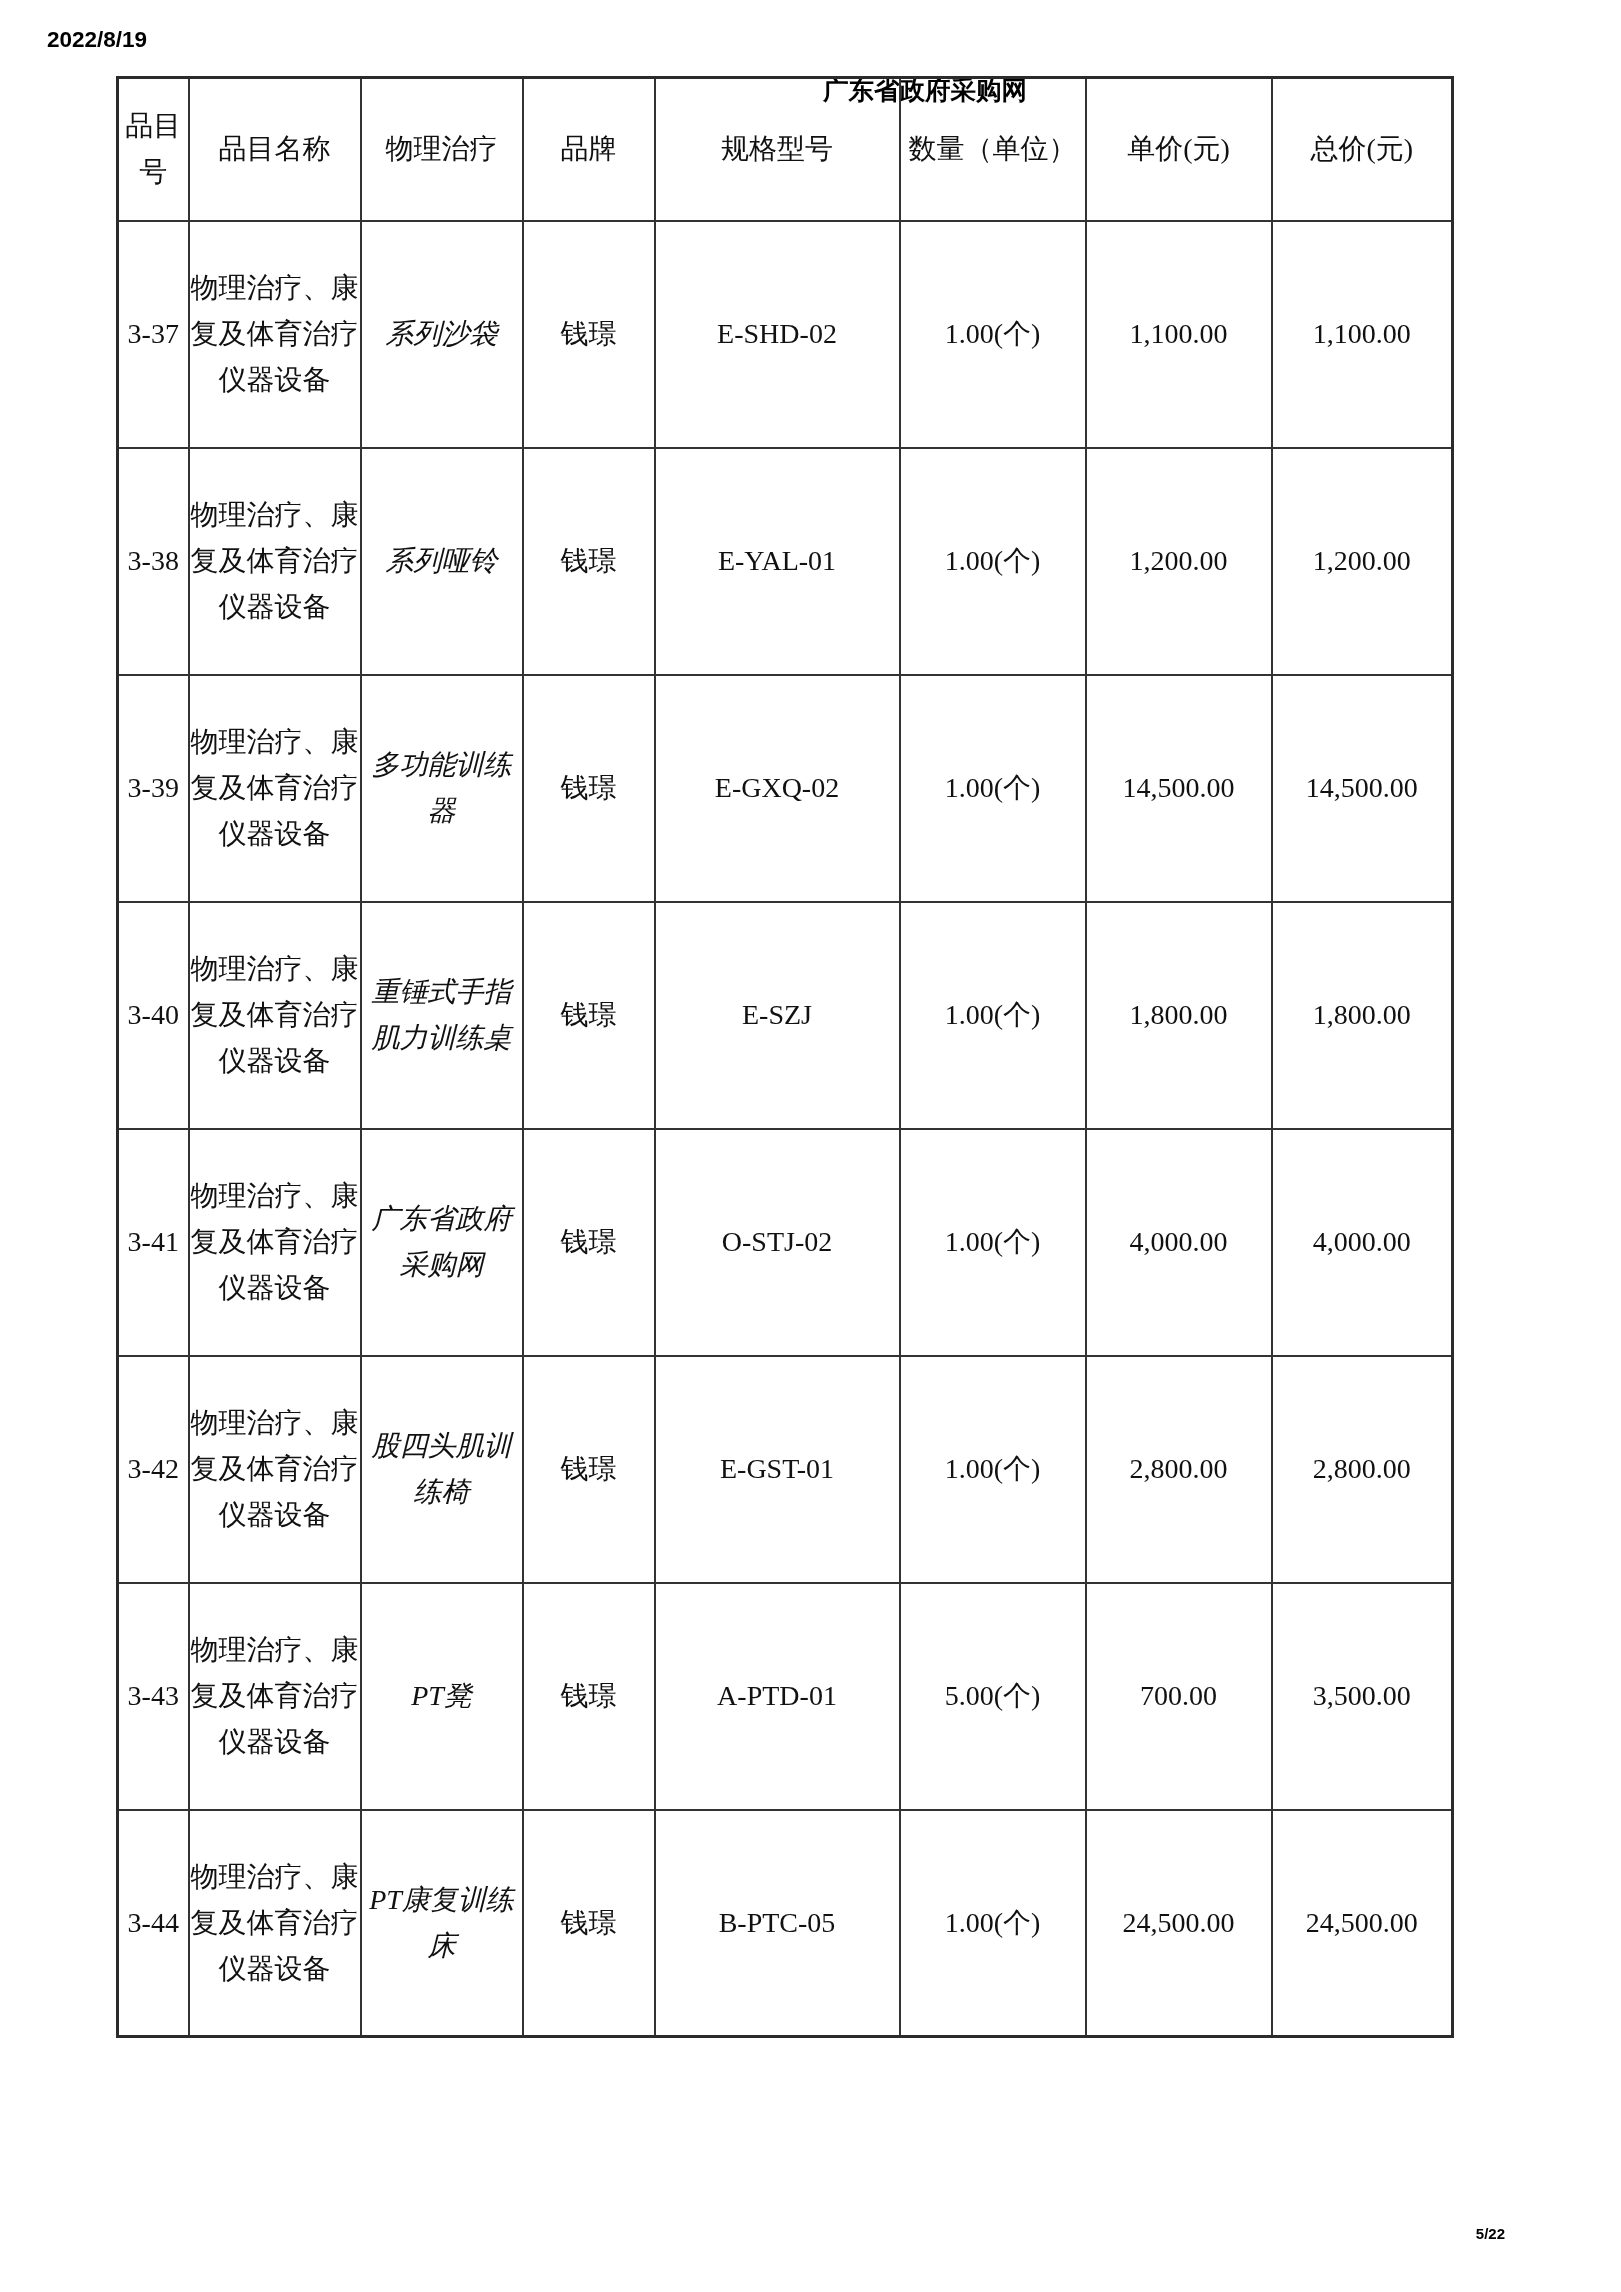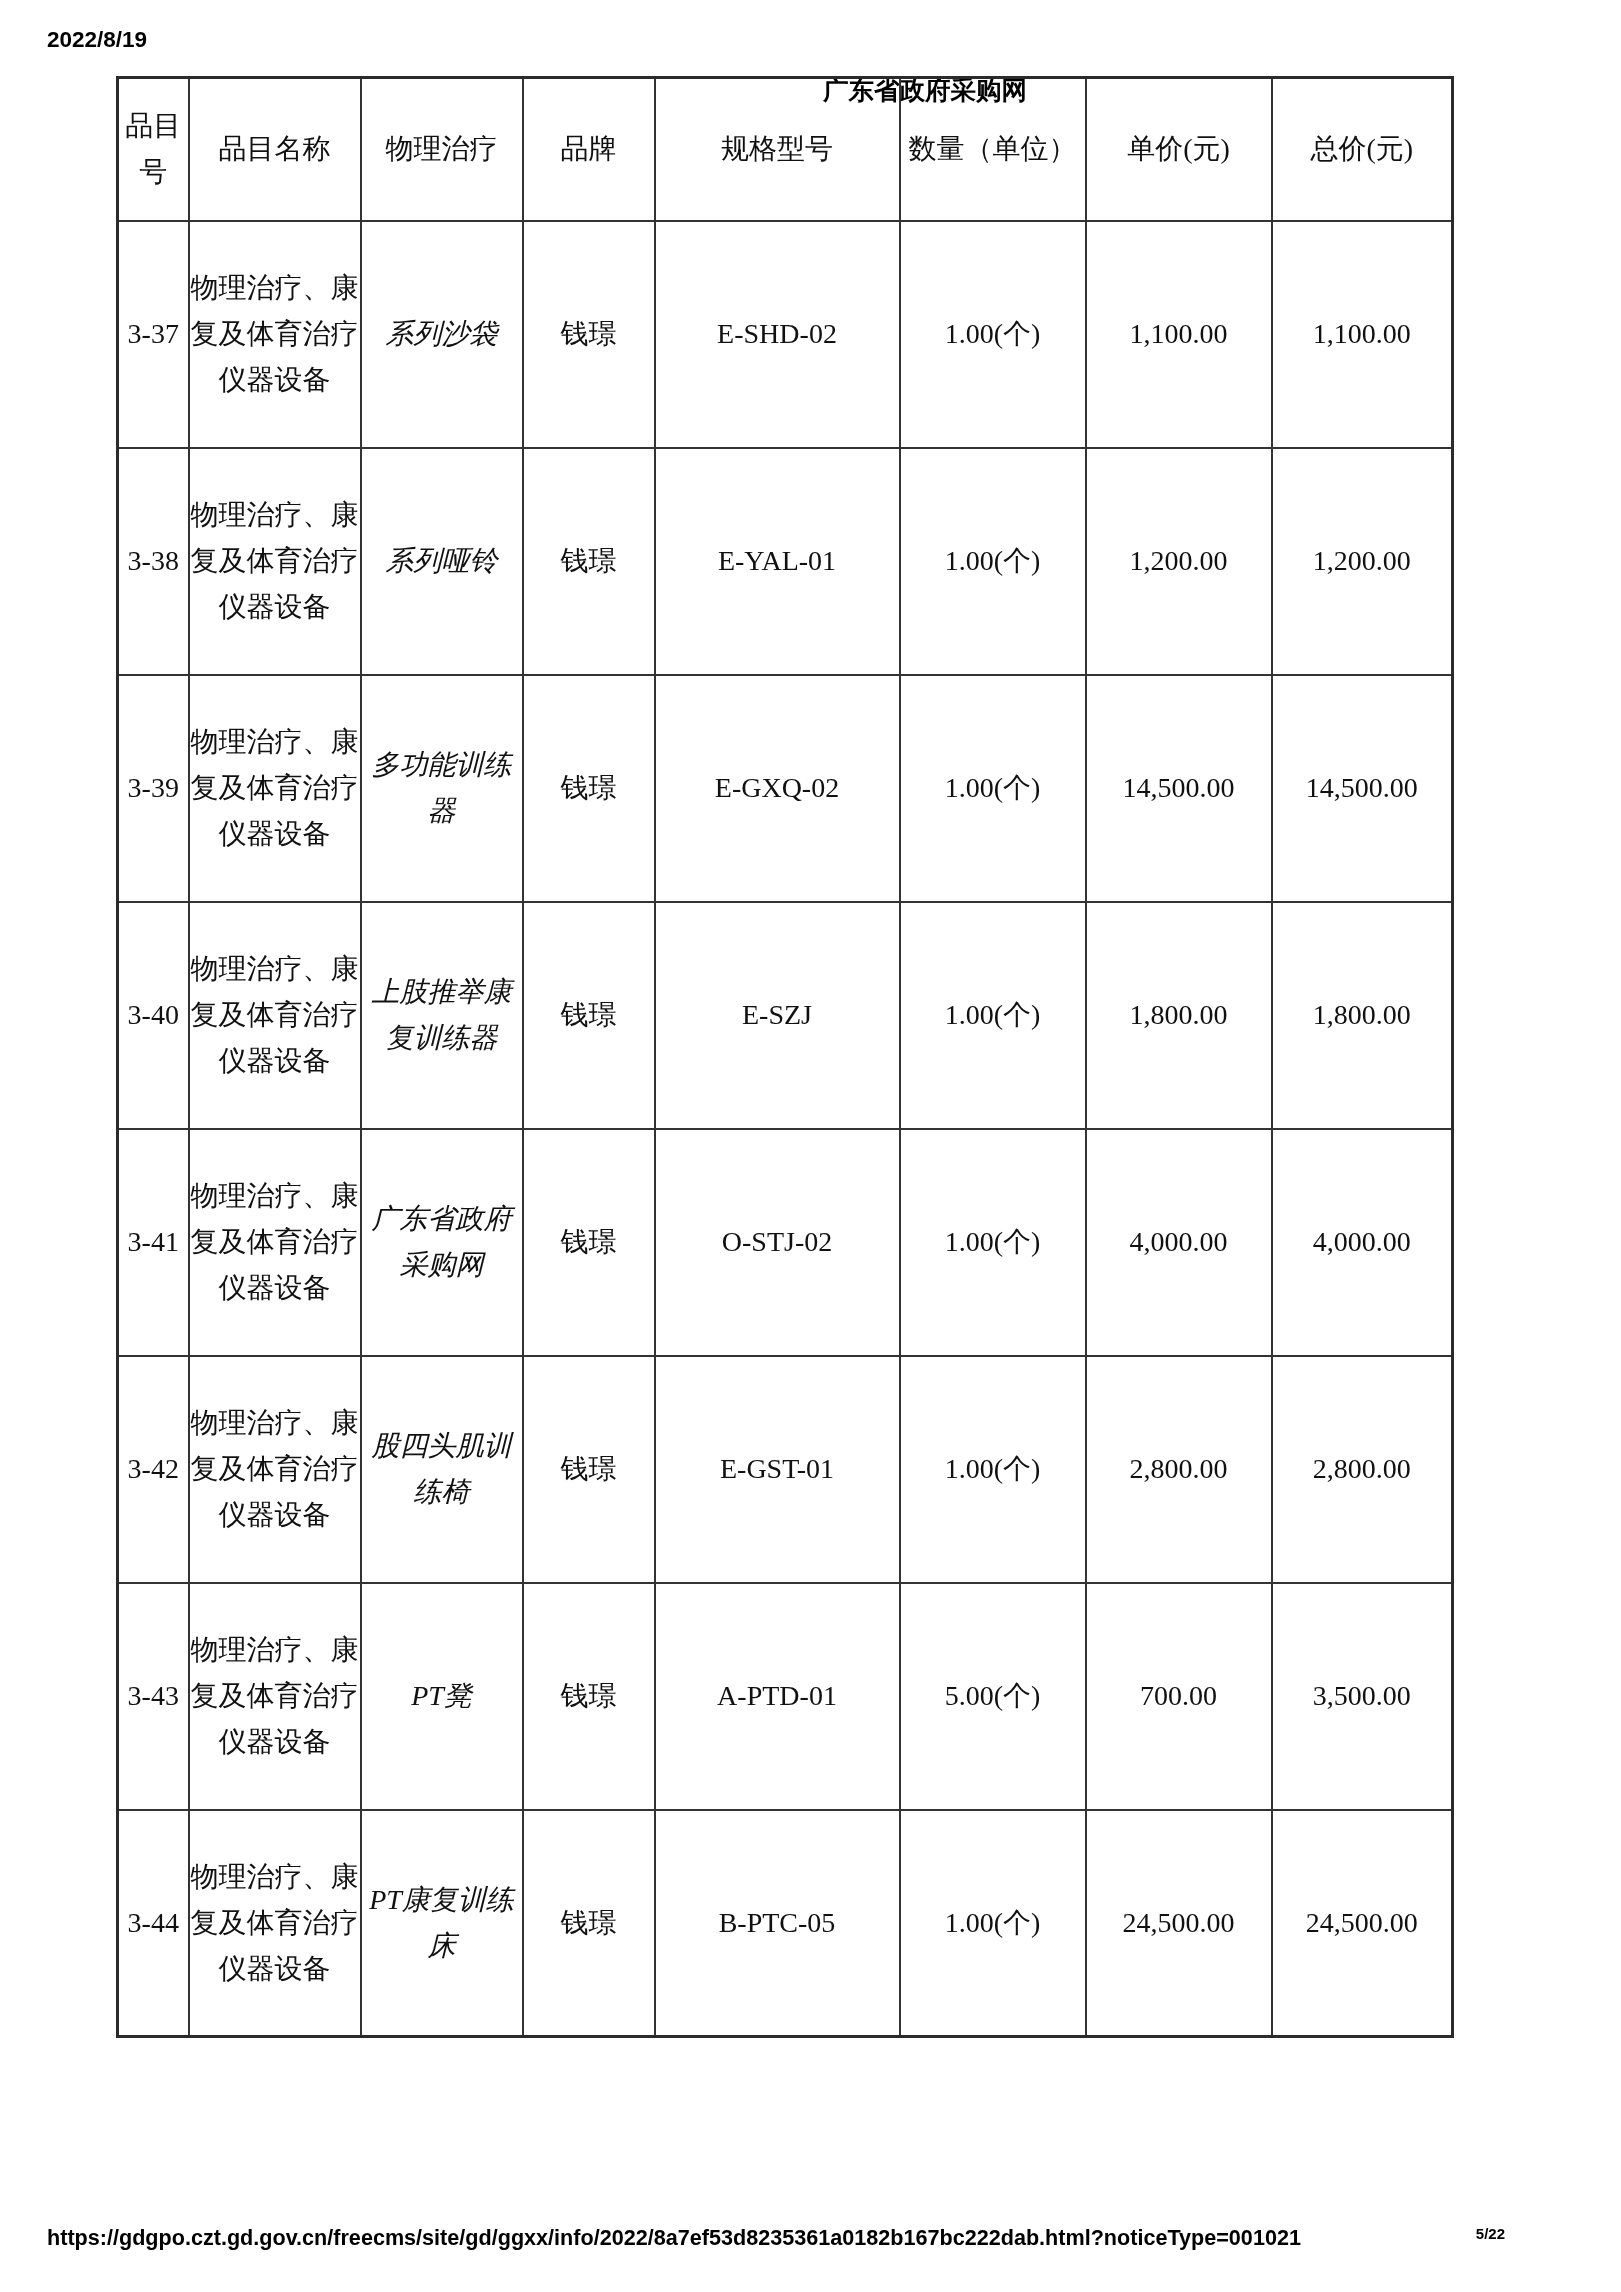--- a/index.html
+++ b/index.html
@@ -118,21 +118,21 @@
       <td class="c-target">多功能训练器</td>
       <td>钱璟</td>
       <td>E-GXQ-02</td>
       <td>1.00(个)</td>
       <td class="c-price">14,500.00</td>
       <td class="c-price">14,500.00</td>
     </tr>
         <tr>
       <td class="c-itemno">3-40</td>
       <td class="c-name">物理治疗、康复及体育治疗仪器设备</td>
-      <td class="c-target">上肢推举康复训练器</td>
+      <td class="c-target">重锤式手指肌力训练桌</td>
       <td>钱璟</td>
       <td>E-SZJ</td>
       <td>1.00(个)</td>
       <td class="c-price">1,800.00</td>
       <td class="c-price">1,800.00</td>
     </tr>
         <tr>
       <td class="c-itemno">3-41</td>
       <td class="c-name">物理治疗、康复及体育治疗仪器设备</td>
       <td class="c-target">广东省政府采购网</td>
@@ -168,17 +168,16 @@
       <td class="c-target">PT康复训练床</td>
       <td>钱璟</td>
       <td>B-PTC-05</td>
       <td>1.00(个)</td>
       <td class="c-price">24,500.00</td>
       <td class="c-price">24,500.00</td>
     </tr>
       </tbody>
   </table>
 
-  <span class="print-meta footer-url">https://gdgpo.czt.gd.gov.cn/freecms/site/gd/ggxx/info/2022/8a7ef53d8235361a0182b167bc222dab.html?noticeType=001021</span>
   <span class="print-meta page-number">5/22</span>
 
 </div>
 
 
 </body></html>

